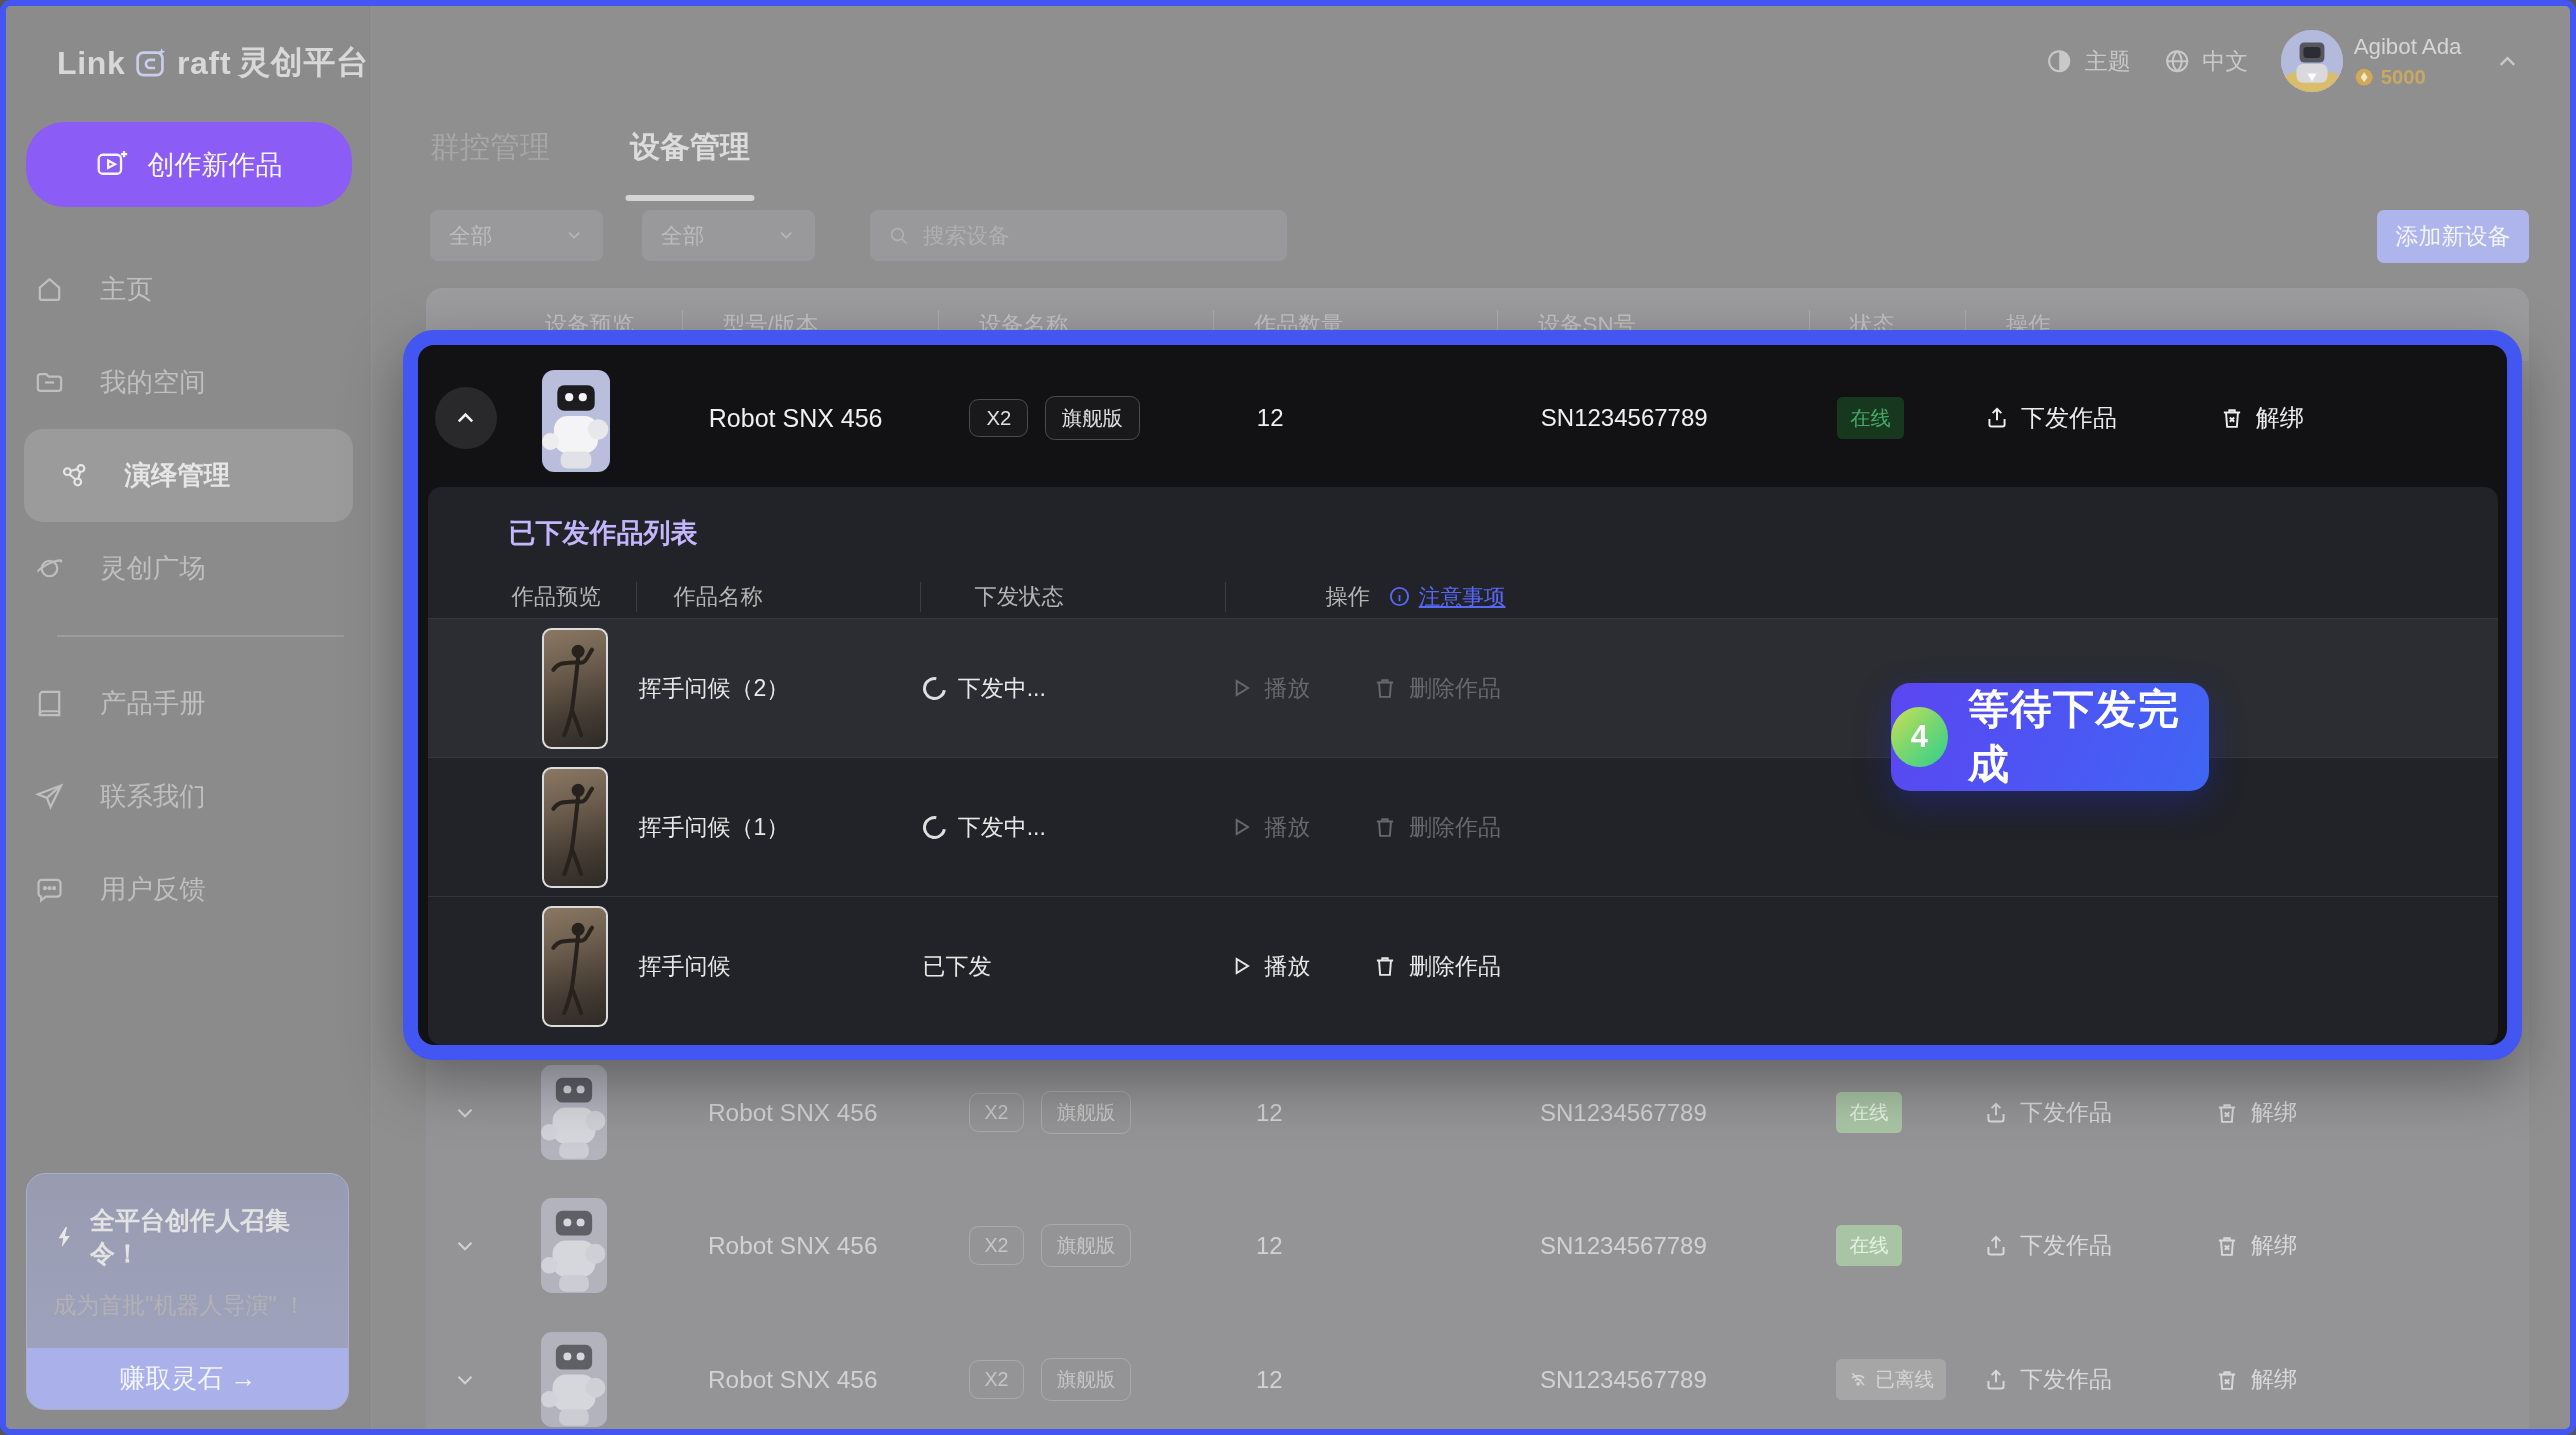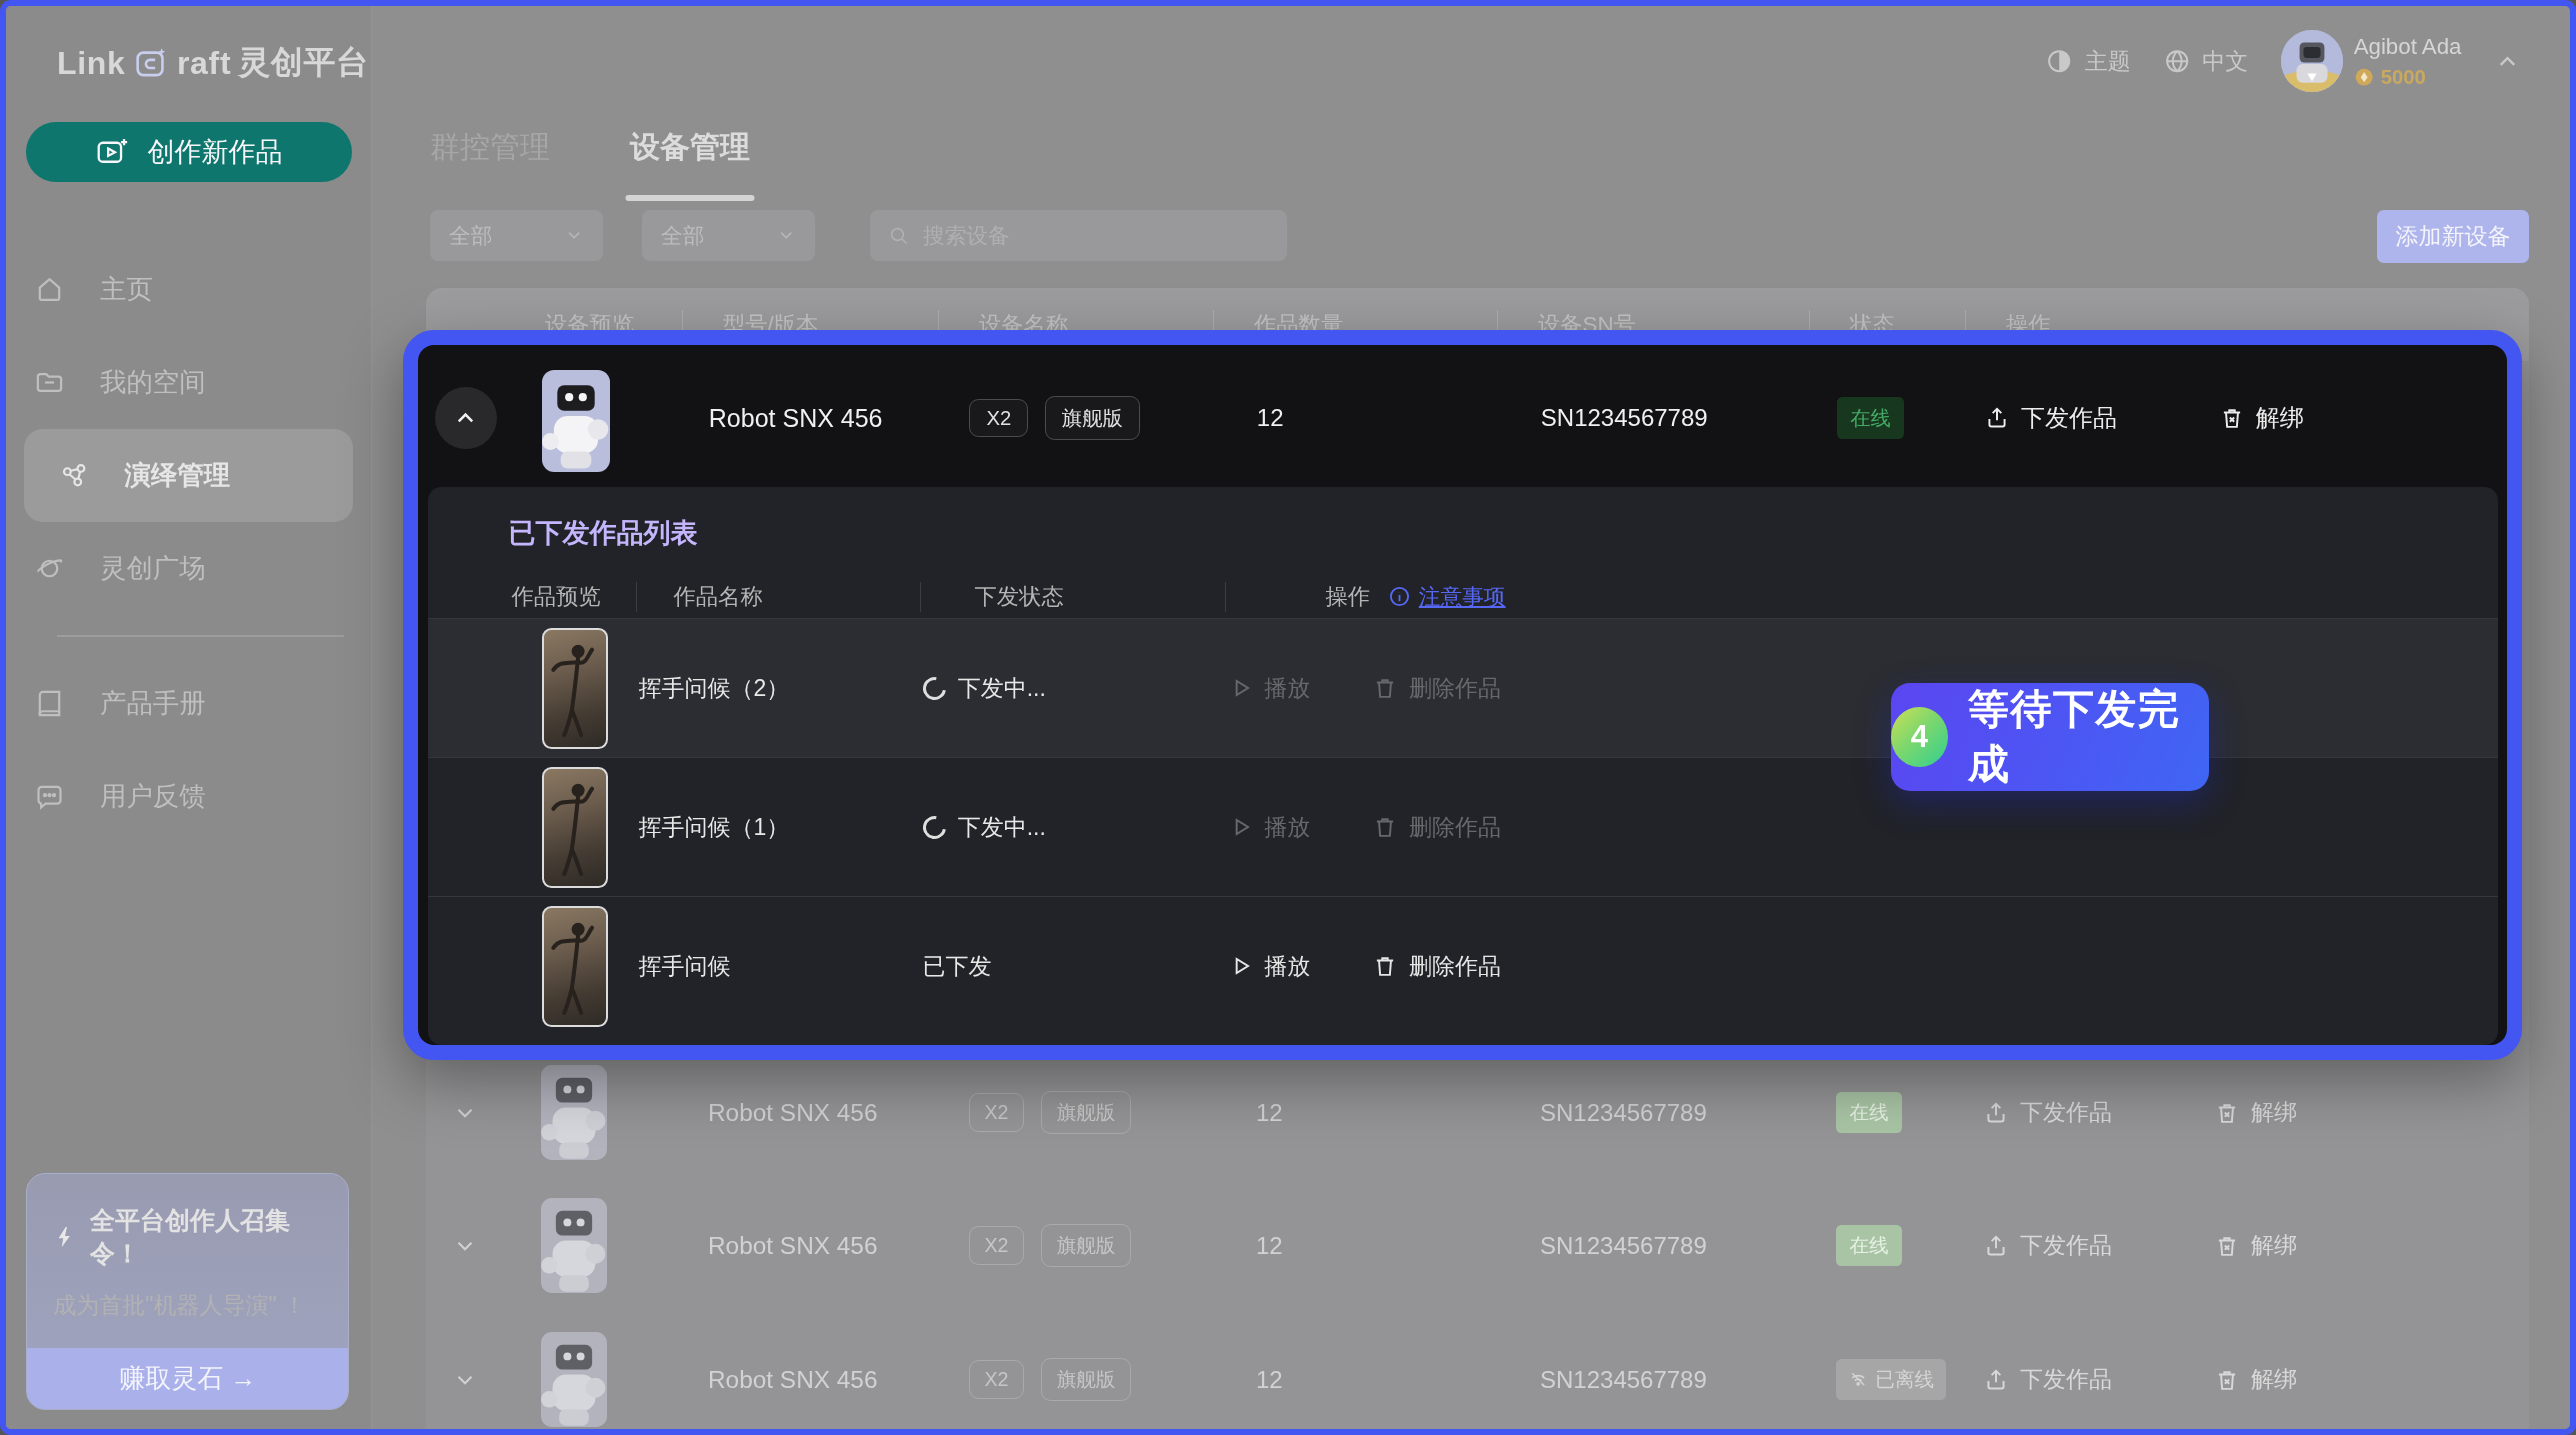--- a/index.html
+++ b/index.html
@@ -8,22 +8,22 @@
 
   .frame { position:absolute; left:0; top:0; width:2576px; height:1435px;
            border:6.1px solid #4356f2; border-radius:10.8px; background:#8f8f90; overflow:hidden; }
 
   
   .sidebar { position:absolute; left:0; top:0; width:366px; height:100%;
              background:#8b8b8c; border-right:1.4px solid #949495; }
   .logo { position:absolute; left:51px; top:35px; display:flex; align-items:center; gap:6.8px;
           color:#d8d8d8; font-size:32px; font-weight:700; letter-spacing:0.7px; }
   .logo svg { width:35px; height:35px; margin:0 1.4px; }
-  .create-btn { position:absolute; left:20.3px; top:116px; width:326px; height:60px; border-radius:38px;
-                background:#0f766e; color:#f7f7fb; font-size:27px; display:flex; align-items:center;
+  .create-btn { position:absolute; left:20.3px; top:116px; width:326px; height:85px; border-radius:38px;
+                background:#8b5cf6; color:#f7f7fb; font-size:27px; display:flex; align-items:center;
                 justify-content:center; gap:19px; }
   .create-btn svg { width:32.5px; height:32.5px; }
   .nav { position:absolute; left:0; top:237px; width:100%; }
   .nav-item { height:93px; display:flex; align-items:center; gap:35px; padding-left:28px;
               color:#bfbfbf; font-size:26.4px; }
   .nav-item svg { width:31px; height:31px; flex:0 0 auto; }
   .nav-item.active { background:#9b9b9c; border-radius:19px; margin:0 17.6px; padding-left:35px;
                      color:#e6e6e6; font-weight:700; }
   .nav-divider { height:1.4px; background:#9d9d9d; margin:20.3px 27px 20.3px 51px; }
   .promo { position:absolute; left:20.3px; right:21.7px; bottom:19px; border-radius:19px; overflow:hidden;
@@ -257,20 +257,29 @@
             <svg viewBox="0 0 24 24" fill="none" stroke="currentColor" stroke-width="1.7">
               <path d="M4.5 5.5A2.5 2.5 0 0 1 7 3h12.5v15H7a2.5 2.5 0 0 0-2.5 2.5z"></path>
               <path d="M4.5 18.5V21h15v-3"></path>
             </svg>
           </span>
         <span>产品手册</span>
       </div>
       <div class="nav-item">
         <span>
             <svg viewBox="0 0 24 24" fill="none" stroke="currentColor" stroke-width="1.7">
+              <path d="M21 3.5L3 10.3l7 2.8 2.8 7z"></path>
+              <path d="M10 13.1L21 3.5"></path>
+            </svg>
+          </span>
+        <span>联系我们</span>
+      </div>
+      <div class="nav-item">
+        <span>
+            <svg viewBox="0 0 24 24" fill="none" stroke="currentColor" stroke-width="1.7">
               <path d="M3.5 7a2.5 2.5 0 0 1 2.5-2.5h12A2.5 2.5 0 0 1 20.5 7v8a2.5 2.5 0 0 1-2.5 2.5H9l-3.5 3v-3H6A2.5 2.5 0 0 1 3.5 15z"></path>
               <circle cx="8.5" cy="11" r="0.8" fill="currentColor"></circle>
               <circle cx="12" cy="11" r="0.8" fill="currentColor"></circle>
               <circle cx="15.5" cy="11" r="0.8" fill="currentColor"></circle>
             </svg>
           </span>
         <span>用户反馈</span>
       </div>
     </nav>
 

